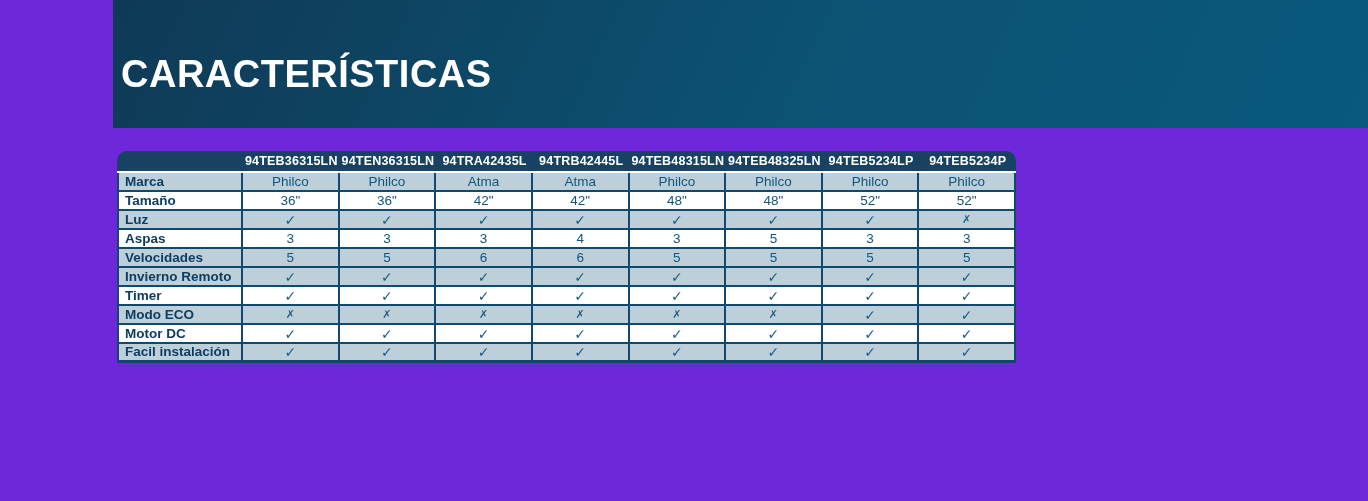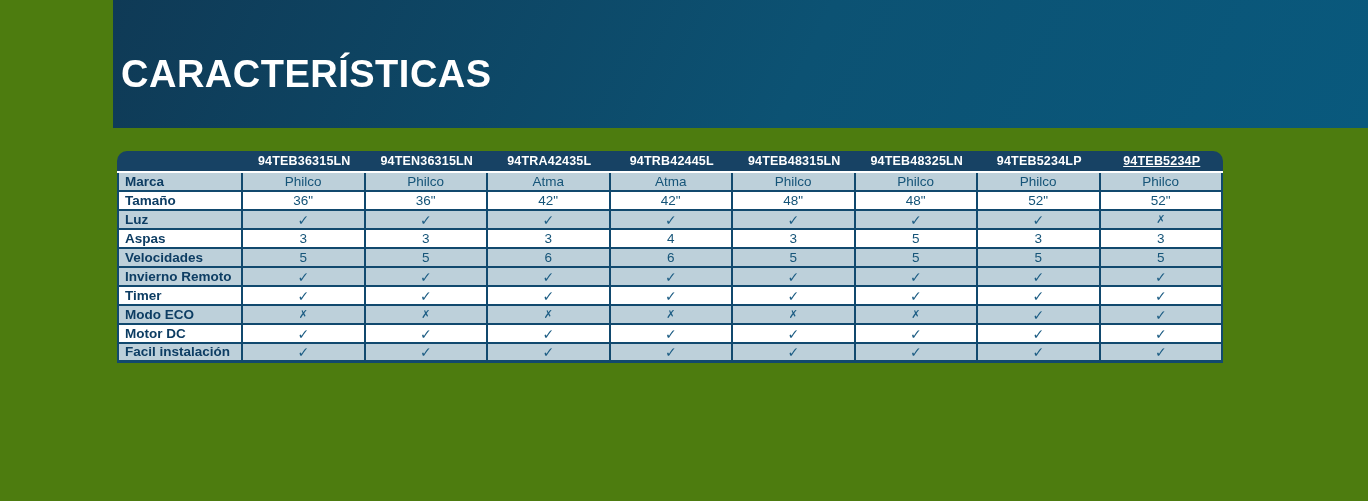--- a/index.html
+++ b/index.html
@@ -11,21 +11,21 @@
     --border:#11496e;
     --label-text:#0d3d63;
     --value-text:#155478;
     --title-text:#ffffff;
   }
   *{margin:0;padding:0;box-sizing:border-box;}
   html,body{background:#ffffff;}
   .page{
     position:relative;
     width:1368px;height:501px;
-    background:#4d7c0f;
+    background:#6d28d9;
     overflow:hidden;
     font-family:"Liberation Sans","DejaVu Sans",sans-serif;
   }
   .banner{
     position:absolute;
     left:113px;top:0;right:0;
     height:128px;
     background:linear-gradient(115deg,var(--banner-g1) 0%,var(--banner-g2) 55%,var(--banner-g3) 100%);
     display:flex;
     align-items:center;
@@ -35,42 +35,42 @@
   .title{
     color:var(--title-text);
     font-size:38px;
     font-weight:bold;
     letter-spacing:0.5px;
     line-height:1;
   }
   .table-wrap{
     position:absolute;
     left:117px;top:151px;
-    width:1106px;
+    width:899px;
   }
   table.features{
     width:100%;
     table-layout:fixed;
     border-collapse:separate;
     border-spacing:0;
   }
   table.features thead th{
     background:var(--header-bg);
     color:#ffffff;
     font-size:12.5px;
     font-weight:bold;
     letter-spacing:0.2px;
     height:22px;
     border-bottom:2px solid #ffffff;
     text-align:center;
     vertical-align:middle;
     padding:0;
   }
   table.features thead th:first-child{border-top-left-radius:10px;}
-  table.features thead th:last-child{border-top-right-radius:10px;text-decoration:underline;}
+  table.features thead th:last-child{border-top-right-radius:10px;}
   table.features td{
     height:19px;
     padding:0 4px;
     text-align:center;
     vertical-align:middle;
     font-size:13.5px;
     color:var(--value-text);
     border-right:2px solid var(--border);
     border-bottom:2px solid var(--border);
     background:#ffffff;

